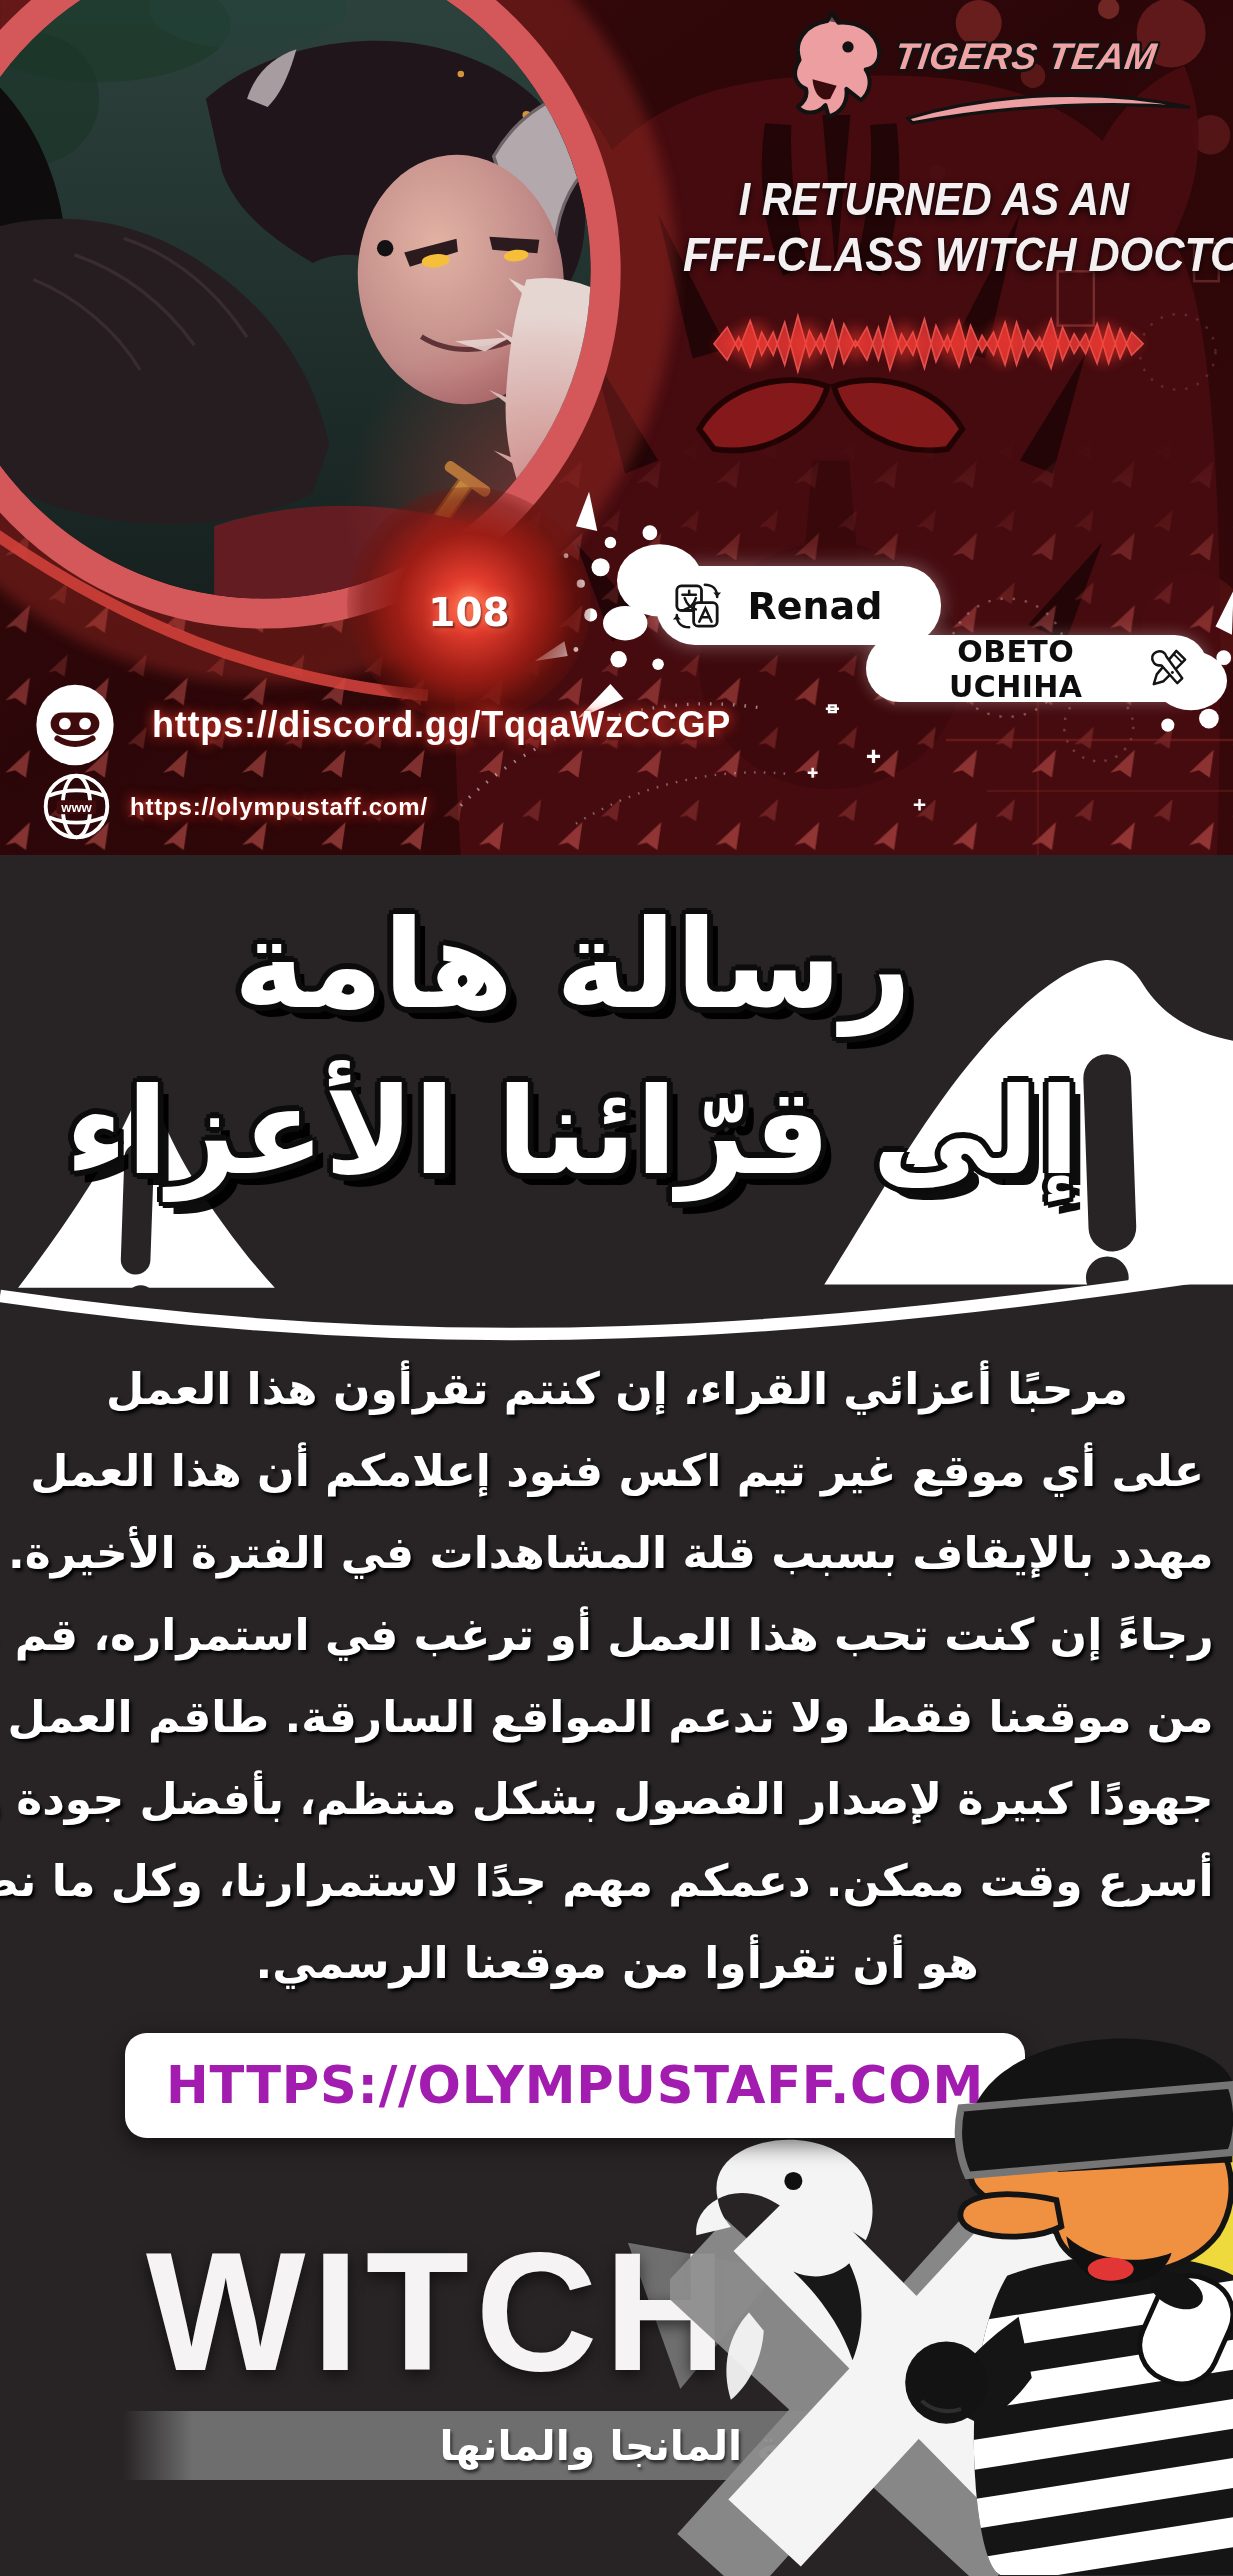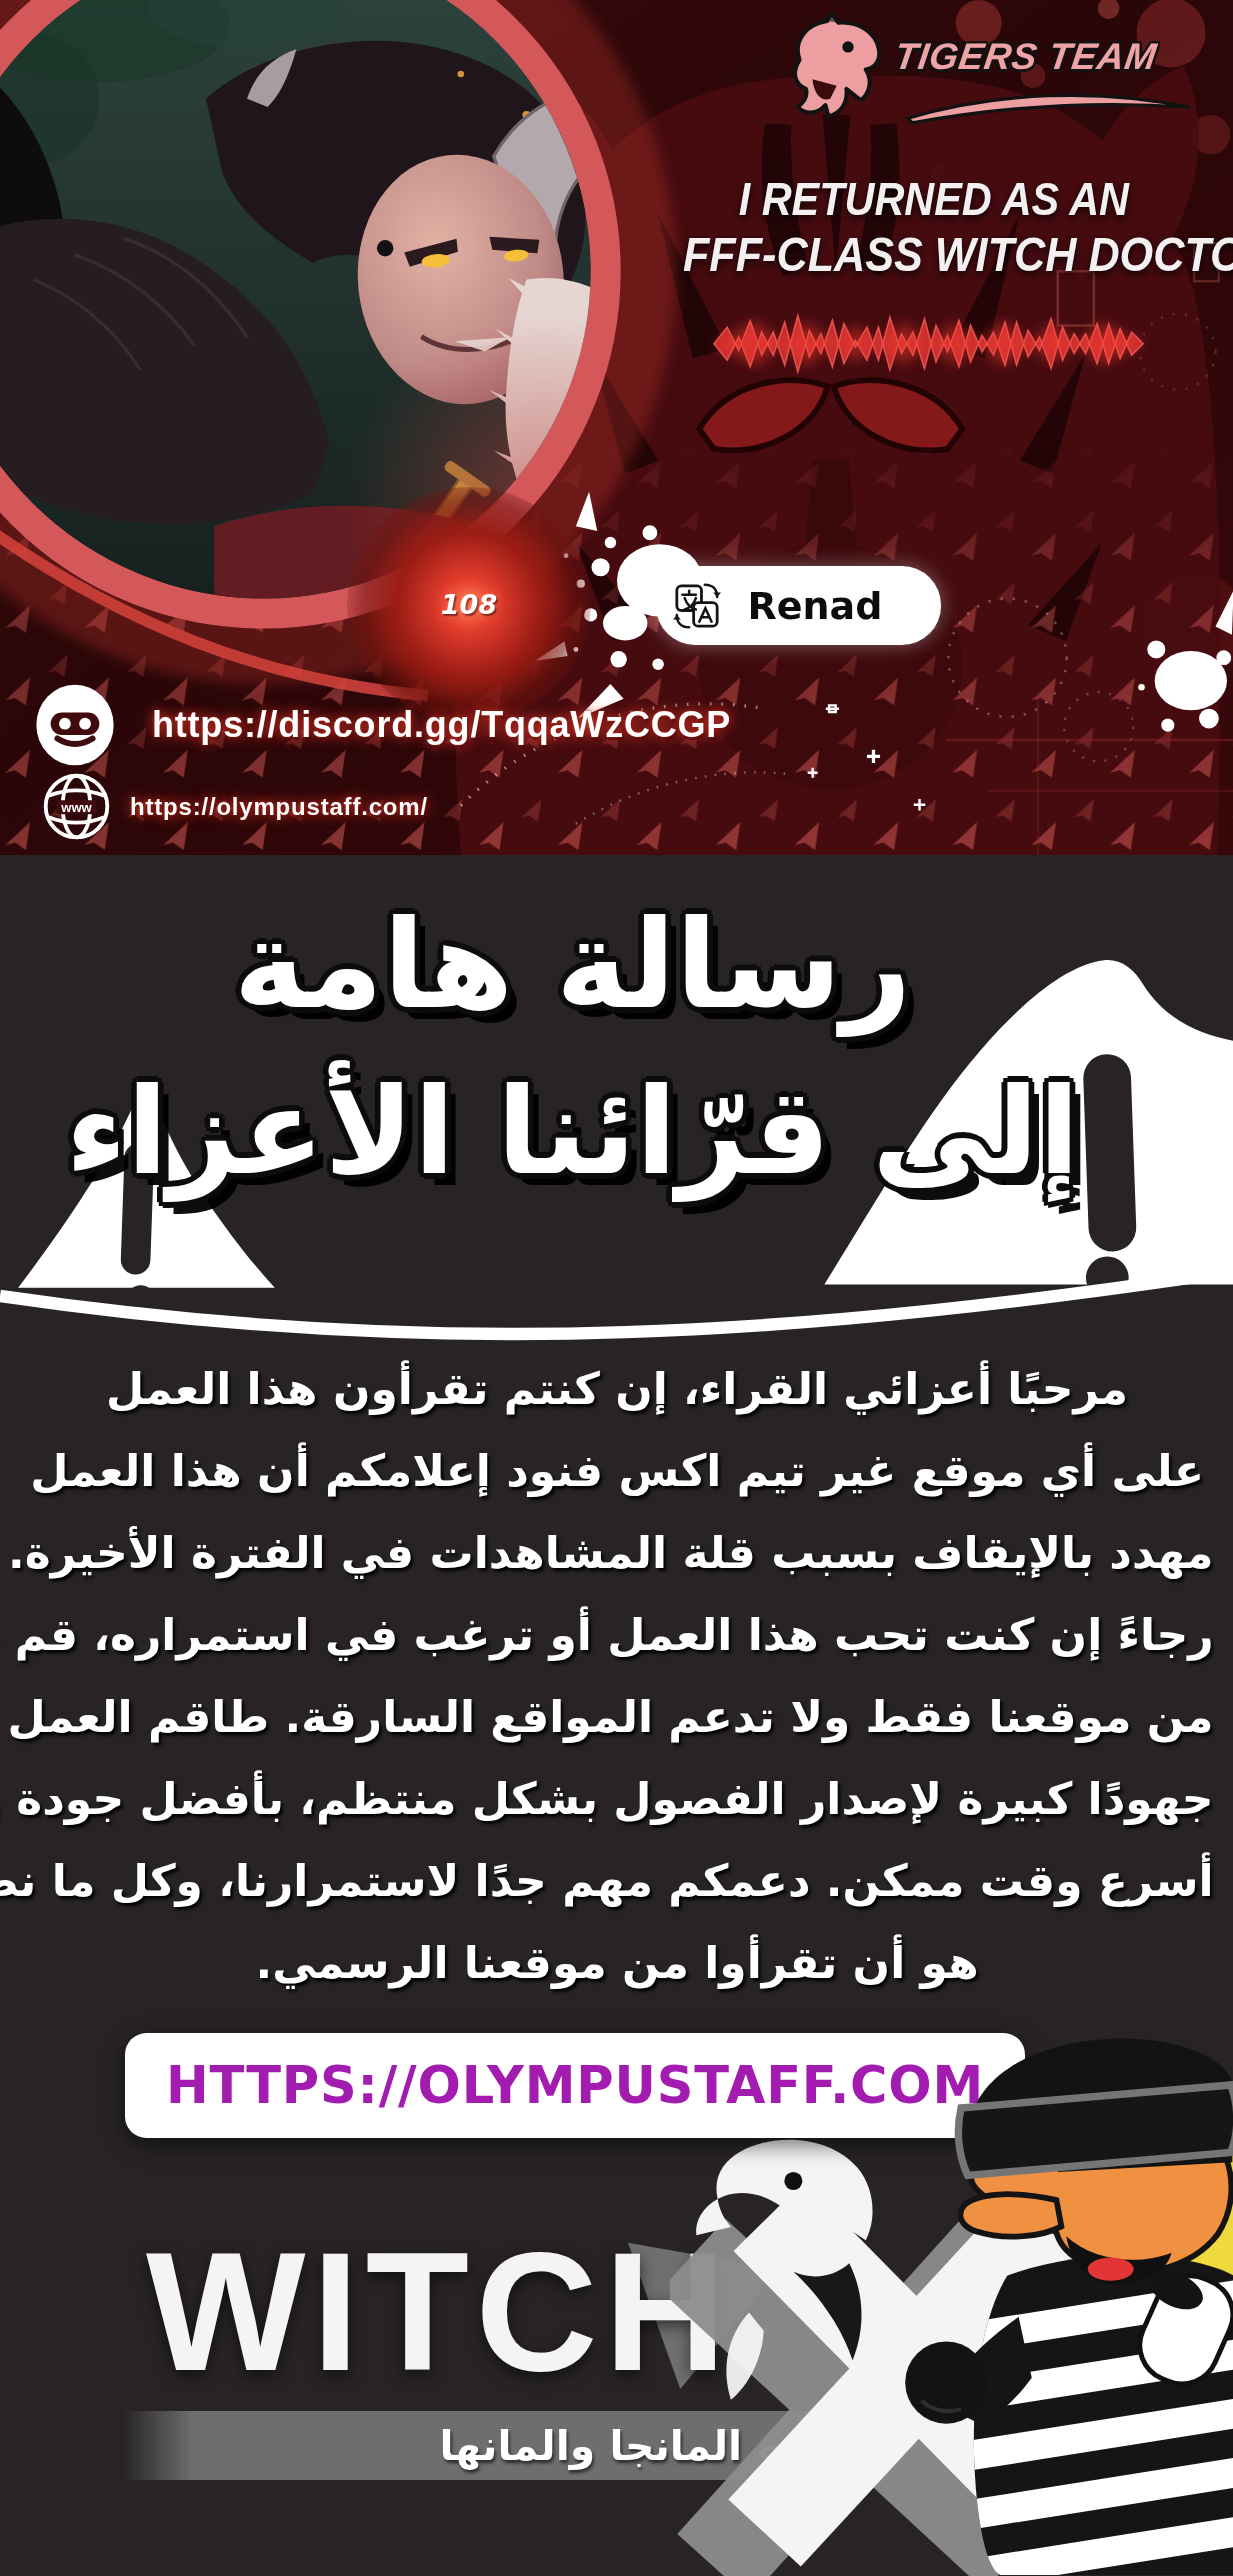--- a/index.html
+++ b/index.html
@@ -14,23 +14,23 @@
     text-shadow:-2.5px 0 #121212,2.5px 0 #121212,0 -2.5px #121212,0 2.5px #121212,-1.6px -1.6px #121212,1.6px 1.6px #121212,1.6px -1.6px #121212,-1.6px 1.6px #121212;}
   .logo-swoosh{position:absolute;left:123px;top:79px;width:296px;height:39px;}
   .series-title{position:absolute;left:650px;top:173px;width:568px;text-align:center;z-index:6;color:#f4f0f1;}
   .series-title .tline{display:inline-block;font-style:italic;font-weight:bold;transform:scaleX(.9);
     text-shadow:0 3.3px 8.2px rgba(0,0,0,.75),0 0 1.6px rgba(0,0,0,.6);white-space:nowrap;}
   .t1{font-size:46px;line-height:53px;}
   .t2{font-size:48px;line-height:58px;}
   .chapter-badge{position:absolute;left:380px;top:520px;width:178px;height:169px;z-index:6;}
   .chapter-badge::before{content:"";position:absolute;inset:-33px;border-radius:50%;
     background:radial-gradient(circle at 50% 50%,#ff7a52 0%,#e23c2d 16%,#9c1d15 42%,rgba(110,18,12,.55) 62%,rgba(70,10,8,0) 78%);}
-  .chapter-num{position:absolute;left:0;top:0;width:100%;height:100%;display:flex;align-items:center;justify-content:center;
-    font-size:27px;font-weight:bold;color:#fff;font-family:"DejaVu Sans",sans-serif;
-    text-shadow:0 0 11.5px rgba(255,120,90,.9),1.6px 1.6px 1.6px rgba(60,0,0,.8);font-style:italic;}
+  .chapter-num{position:absolute;left:0;top:8px;width:100%;height:100%;display:flex;align-items:center;justify-content:center;
+    font-size:39px;font-weight:bold;color:#fff;font-family:"DejaVu Sans",sans-serif;
+    text-shadow:0 0 11.5px rgba(255,120,90,.9),1.6px 1.6px 1.6px rgba(60,0,0,.8);}
   .translator-badge{position:absolute;left:656px;top:566px;width:285px;height:79px;background:#fff;border-radius:39px;
     display:flex;align-items:center;z-index:7;box-shadow:0 0 20px rgba(255,255,255,.35);}
   .translate-icon-svg{width:56px;height:56px;margin-left:13px;flex:none;}
   .translator-name{flex:1;text-align:center;padding-right:36px;font-family:"DejaVu Sans",sans-serif;
     font-size:38px;font-weight:bold;color:#0d0d0d;}
   .artist-badge{position:absolute;left:866px;top:635px;width:342px;height:67px;background:#fff;border-radius:34px;
     display:flex;align-items:center;z-index:7;box-shadow:0 0 15px rgba(255,255,255,.3);}
   .artist-name{flex:1;text-align:center;padding-left:21.4px;font-family:"DejaVu Sans",sans-serif;
     font-size:30px;font-weight:bold;letter-spacing:0.4px;color:#0d0d0d;}
   .brush-pencil-icon-svg{width:49px;height:49px;margin-right:15px;flex:none;}
@@ -303,20 +303,31 @@
             <path d="M58,70 H72"></path>
           <path d="M64,12 C78,12 86,20 86,34"></path>
             <path d="M36,88 C22,88 14,80 14,66"></path>
         </g>
         <path d="M86,34 L79,26 L93,26 Z" fill="#151515"></path>
         <path d="M14,66 L7,74 L21,74 Z" fill="#151515"></path>
       </svg>
       <span class="translator-name">Renad</span>
     </div>
 
+    <div class="artist-badge">
+      <span class="artist-name">OBETO UCHIHA</span>
+      <svg class="brush-pencil-icon-svg" viewBox="0 0 100 100">
+        <g fill="#fff" stroke="#141414" stroke-width="5" stroke-linejoin="round">
+          <path d="M66,14 L84,32 L40,76 L20,82 L26,62 Z"></path>
+          <path d="M20,38 C14,30 16,20 26,16 C36,12 44,18 46,26 L78,70 L68,80 L36,44 C28,44 22,42 20,38 Z"></path>
+        </g>
+        <path d="M60,20 L78,38" stroke="#141414" stroke-width="4"></path>
+        <circle cx="58" cy="58" r="3" fill="#141414"></circle>
+      </svg>
+    </div>
 
     <div class="link-row link-discord">
       <svg class="link-icon-svg" width="84" height="84" viewBox="0 0 100 100">
         <ellipse cx="50" cy="50" rx="46" ry="48" fill="#fff"></ellipse>
         <rect x="21" y="35" width="58" height="27" rx="13.5" fill="#400b0d"></rect>
         <circle cx="38" cy="48.5" r="7" fill="#fff"></circle>
         <circle cx="62" cy="48.5" r="7" fill="#fff"></circle>
         <path d="M29,66 Q50,79 71,66" stroke="#400b0d" stroke-width="7" fill="none" stroke-linecap="round"></path>
       </svg>
       <span class="link-text">https://discord.gg/TqqaWzCCGP</span>

